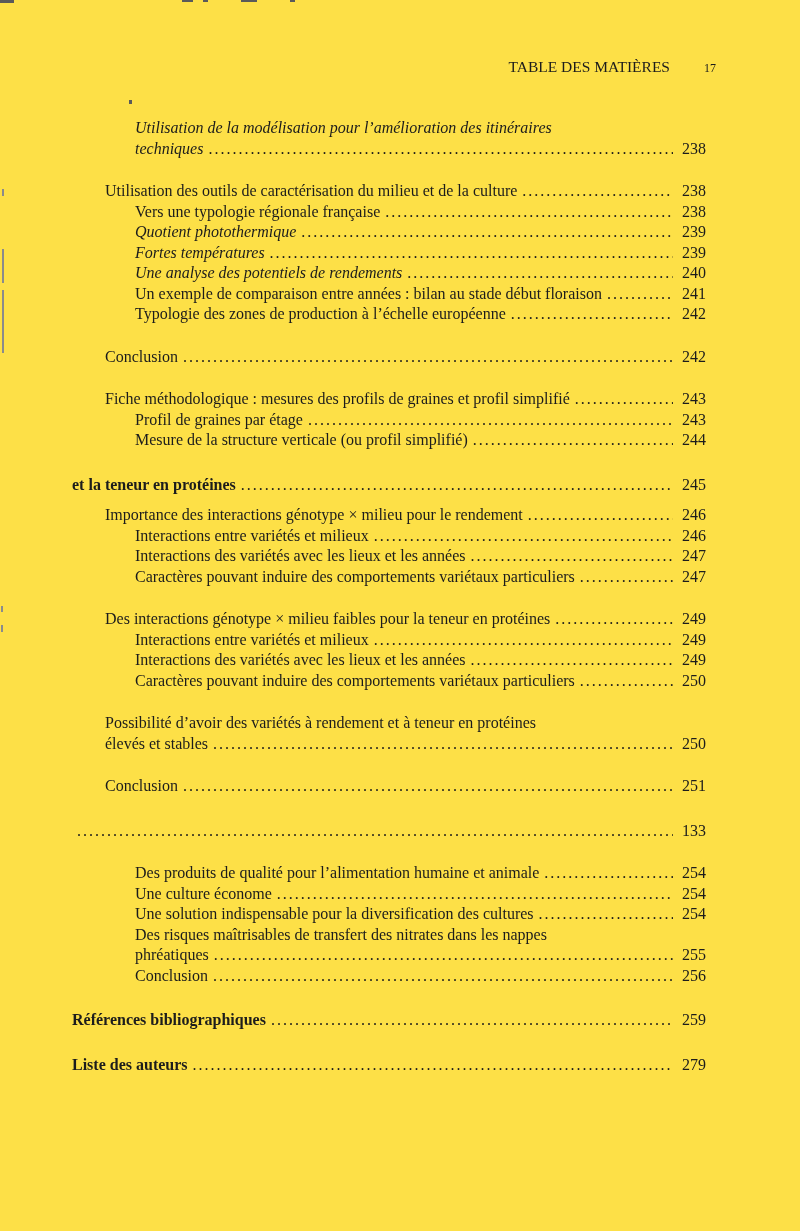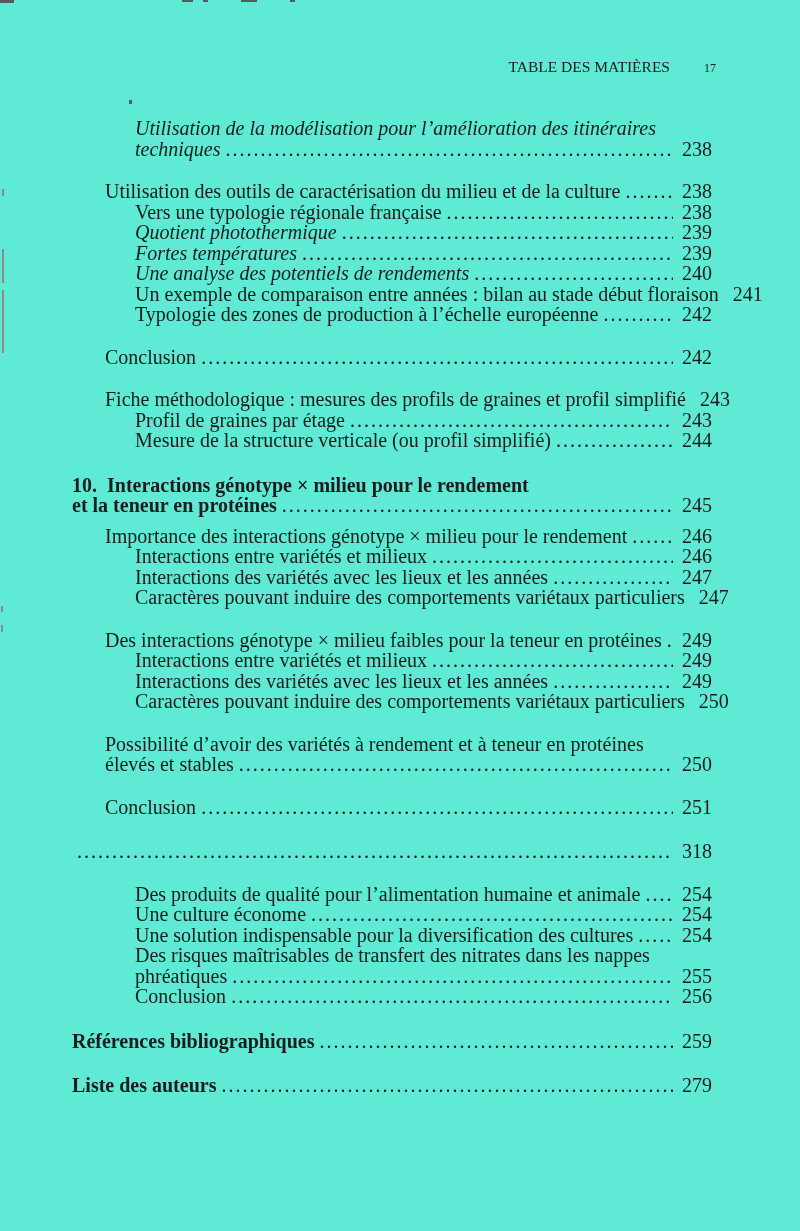--- a/index.html
+++ b/index.html
@@ -1,20 +1,20 @@
 <!DOCTYPE html>
 <html><head>
 <meta charset="utf-8">
 <style>
   html, body { margin: 0; padding: 0; background: #e8e8e8; }
   .page {
     position: relative;
     width: 800px;
     height: 1231px;
-    background: #5eead4;
+    background: #fde047;
     overflow: hidden;
     font-family: "Liberation Serif", "DejaVu Serif", serif;
     color: #1c1c1c;
   }
   
   .header {
     position: absolute;
     top: 58px;
     left: 72px;
     right: 84px;
@@ -24,21 +24,21 @@
     font-size: 15.5px;
   }
   .header .folio { margin-left: 34px; font-size: 12px; }
 
   
   .toc {
     position: absolute;
     top: 118px;
     left: 72px;
     width: 640px;
-    font-size: 20px;
+    font-size: 16px;
     line-height: 20.5px;
   }
   .entry.level-0 { padding-left: 0; }
   .entry.level-1 { padding-left: 33px; }
   .entry.level-2 { padding-left: 63px; }
   .entry.gap-s { margin-top: 22px; }
   .entry.gap-m { margin-top: 10px; }
   .entry.gap-c { margin-top: 24px; }
   .entry.bold .txt { font-weight: bold; }
   .entry.italic .txt { font-style: italic; }
@@ -174,23 +174,20 @@
       </div>
       <div class="entry level-2">
         <div class="line">
           <span class="txt">Mesure de la structure verticale (ou profil simplifié)</span>
           <span class="dots">................................................................................................................................................................</span>
           <span class="page-num">244</span>
         </div>
       </div>
       <div class="entry level-0 bold gap-c">
         <div class="line">
-          <span class="txt">10.  Interactions génotype × milieu pour le rendement</span>
-        </div>
-        <div class="line">
           <span class="txt">et la teneur en protéines</span>
           <span class="dots">................................................................................................................................................................</span>
           <span class="page-num">245</span>
         </div>
       </div>
       <div class="entry level-1 gap-m">
         <div class="line">
           <span class="txt">Importance des interactions génotype × milieu pour le rendement</span>
           <span class="dots">................................................................................................................................................................</span>
           <span class="page-num">246</span>
@@ -258,21 +255,21 @@
       <div class="entry level-1 gap-s">
         <div class="line">
           <span class="txt">Conclusion</span>
           <span class="dots">................................................................................................................................................................</span>
           <span class="page-num">251</span>
         </div>
       </div>
       <div class="entry level-0 bold gap-c">
         <div class="line">
           <span class="dots">................................................................................................................................................................</span>
-          <span class="page-num">318</span>
+          <span class="page-num">133</span>
         </div>
       </div>
       <div class="entry level-2 gap-s">
         <div class="line">
           <span class="txt">Des produits de qualité pour l’alimentation humaine et animale</span>
           <span class="dots">................................................................................................................................................................</span>
           <span class="page-num">254</span>
         </div>
       </div>
       <div class="entry level-2">

